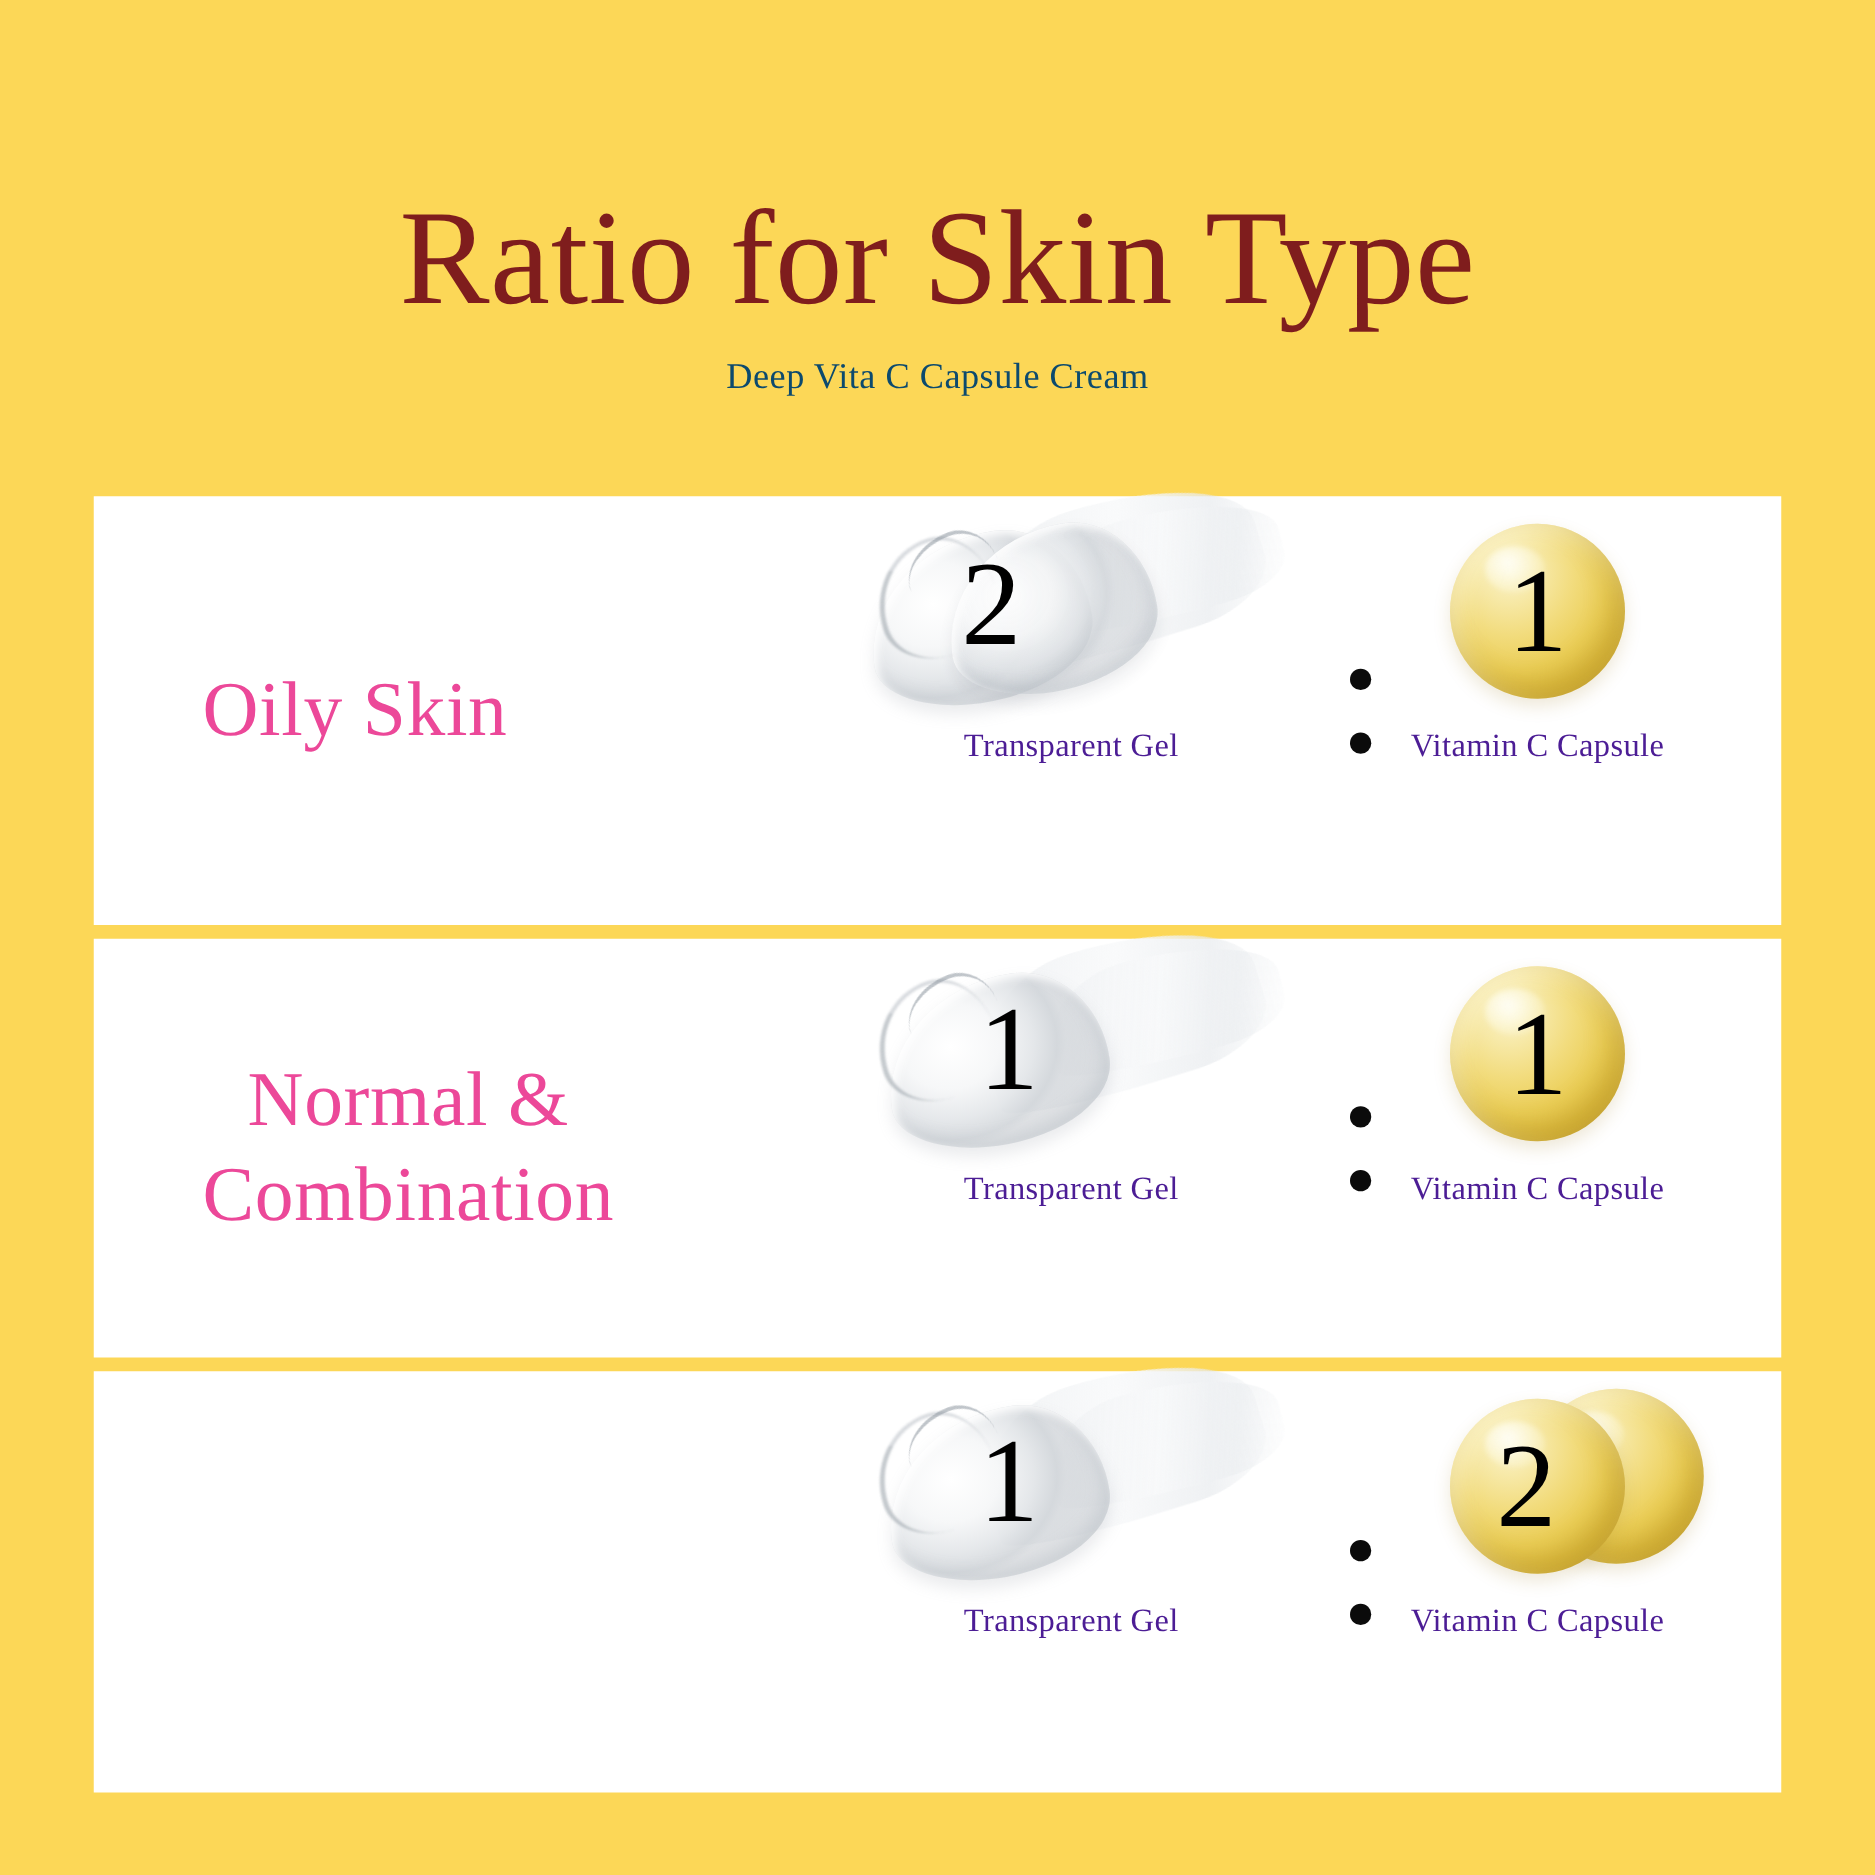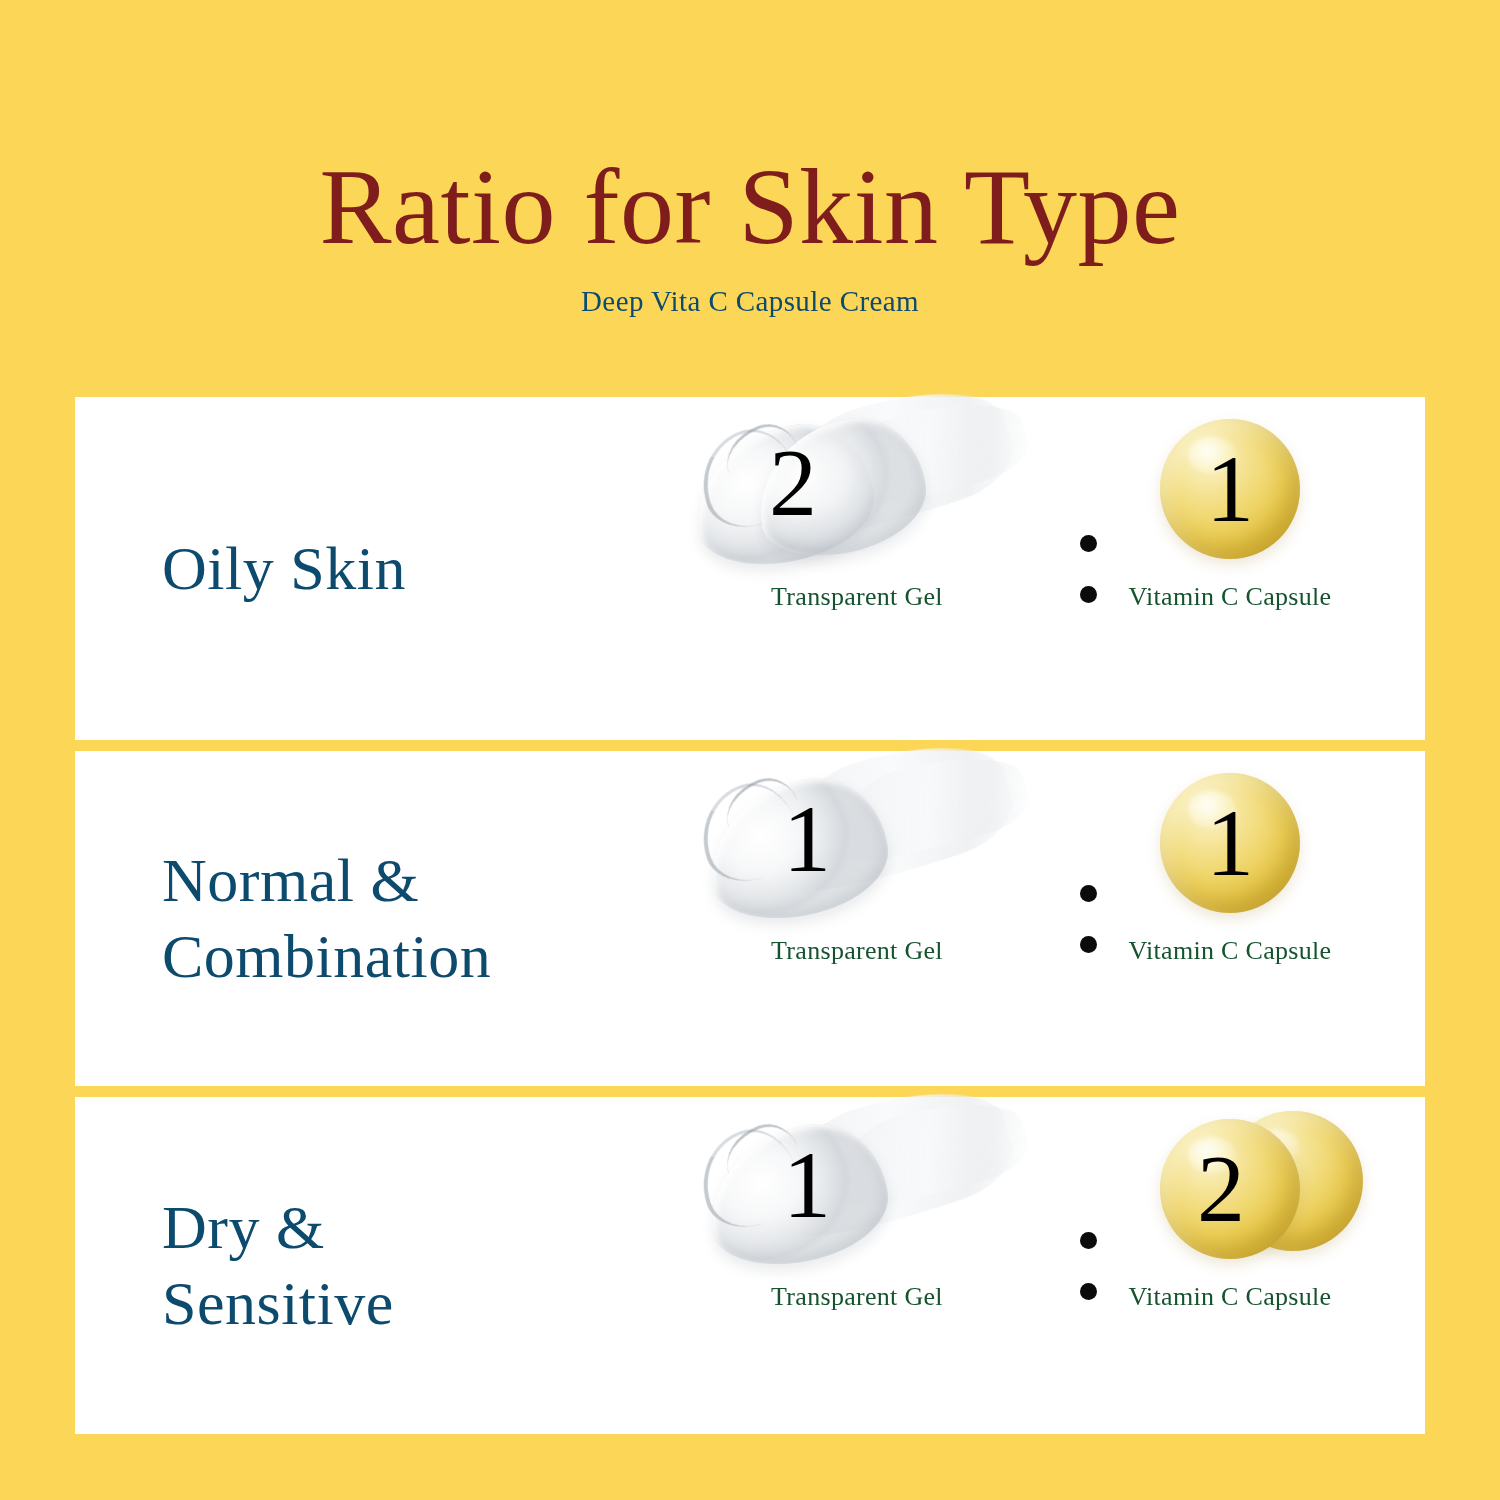--- a/index.html
+++ b/index.html
@@ -59,23 +59,24 @@
   }
   .card-1 { height: 343px; }
   .card-2 { height: 335px; }
   .card-3 { height: 337px; margin-bottom: 0; }
 
   .skin-type {
     position: absolute;
     left: 87px;
     font-size: 62px;
     line-height: 1.22;
-    color: #0c4a6e;
+    color: #ec4899;
     letter-spacing: 0.5px;
     white-space: pre-line;
+    text-align: center;
   }
 
   
   .ratio {
     position: absolute;
     left: 560px;
     top: 0;
     height: 100%;
     width: 790px;
   }
@@ -87,21 +88,21 @@
   .unit-gel   { left: 52px;  width: 340px; }
   .unit-cap   { left: 420px; width: 350px; }
 
   .visual {
     position: relative;
     height: 185px;
   }
 
   .unit-label {
     font-size: 26px;
-    color: #14532d;
+    color: #4c1d95;
     letter-spacing: 0.3px;
     white-space: nowrap;
   }
 
   .qty {
     position: absolute;
     font-size: 96px;
     line-height: 1;
     color: #000000;
     z-index: 6;
@@ -323,22 +324,20 @@
             <div class="qty qty-cap">1</div>
           </div>
         </div>
         <div class="unit-label">Vitamin C Capsule</div>
       </div>
 
     </div>
   </div>
 
   <div class="card card-3">
-    <div class="skin-type">Dry &amp;
-Sensitive</div>
 
     <div class="ratio">
 
       <div class="unit unit-gel">
         <div class="visual">
           <div class="gel-wrap gel-1">
             <div class="tail tail-a"></div>
             <div class="tail tail-b"></div>
             <div class="smear smear-main"></div>
             <div class="rim"></div>

